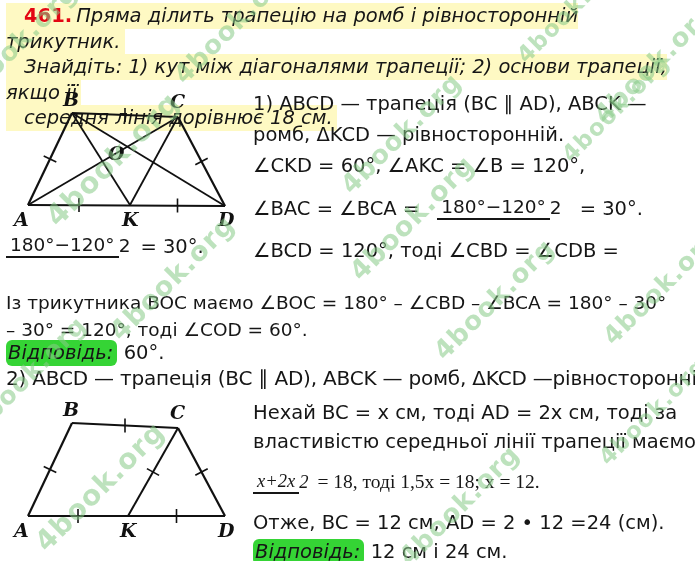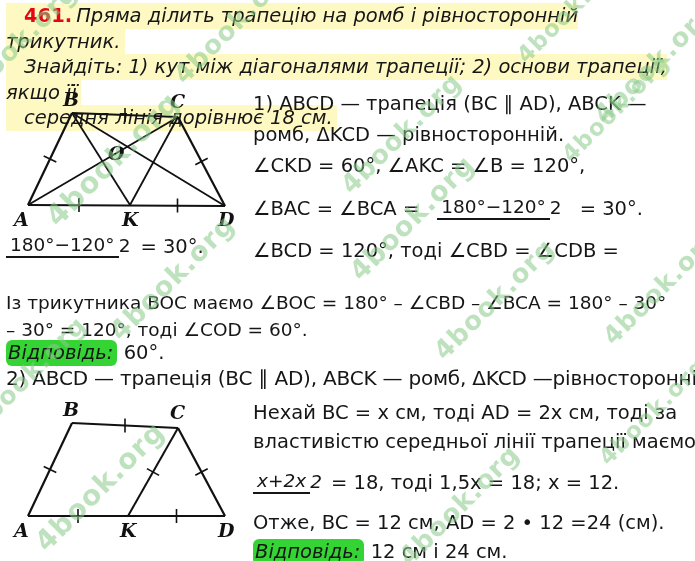--- a/index.html
+++ b/index.html
@@ -32,21 +32,21 @@
   .fracrow{display:flex;align-items:center;height:54px;white-space:nowrap;gap:18px;}
   .frac{display:inline-flex;flex-direction:row;align-items:center;line-height:1.2;font-size:18.5px;}
   .frac .fn{border-bottom:2px solid #161616;padding:0 4px;}
   .frac.it{font-style:italic;}
   .leftfrac{position:absolute;left:6px;top:234px;z-index:2;display:flex;align-items:center;gap:10px;font-size:19.5px;}
   .para{position:absolute;left:6px;top:289px;width:689px;z-index:2;font-size:18.5px;line-height:27px;white-space:nowrap;}
   .ansline{position:absolute;left:6px;top:341px;z-index:2;font-size:19.5px;white-space:nowrap;}
   .ansbadge{background:#35d435;font-style:italic;padding:1px 4px 2px 2px;border-radius:6px;}
   .intro2{position:absolute;left:6px;top:366px;z-index:2;font-size:20px;white-space:nowrap;letter-spacing:-0.2px;}
   .s-line{line-height:29px;white-space:nowrap;}
-  .s-frac{display:flex;align-items:center;height:52px;white-space:nowrap;gap:9px;}
+  .s-frac{display:flex;align-items:center;height:52px;white-space:nowrap;gap:9px;font-family:Liberation Serif, serif;}
 </style>
 </head>
 <body>
 
 <div class="page">
 
   <div>
     <span class="wm" style="left:155px;top:8px;font-size:26px;">4book.org</span>
     <span class="wm" style="left:-62px;top:28px;font-size:26px;">4book.org</span>
     <span class="wm" style="left:500px;top:-4px;font-size:23px;">4book.org</span>

